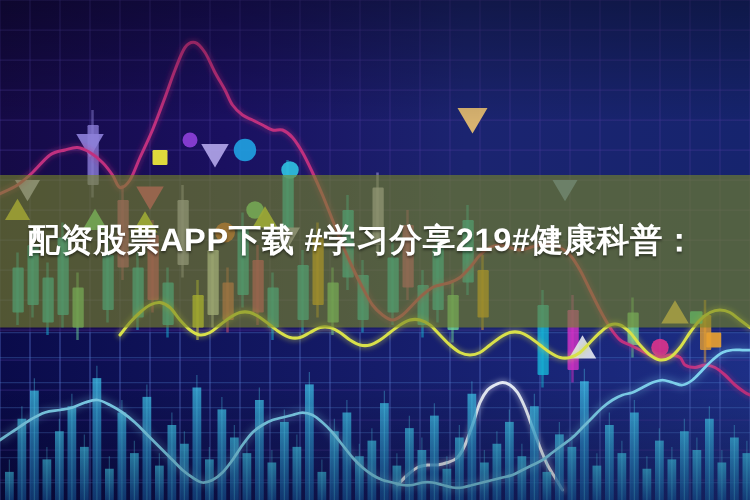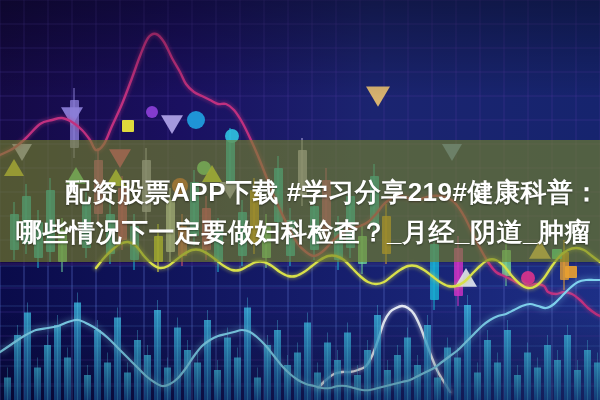--- a/index.html
+++ b/index.html
@@ -21,21 +21,21 @@
   
   #caption{
     position:absolute;left:0;width:600px;
     color:#ffffff;
     font-weight:bold;
     letter-spacing:0.5px;
     text-shadow:0 1px 2px rgba(0,0,0,.45);
     pointer-events:none;
   }
   #caption .line{white-space:nowrap;}
-  #caption .l1{padding-left:22px;text-align:right;}
+  #caption .l1{padding-left:22px;}
   #caption .l2{padding-left:16px;}
 </style>
 </head>
 <body>
 
 <div id="stage">
 
   <svg class="layer" id="art" viewBox="0 0 600 400" preserveAspectRatio="none">
       <defs>
         <linearGradient id="bgMain" x1="0%" y1="0%" x2="100%" y2="0%">
@@ -378,16 +378,15 @@
       </g>
       <path d="M 0 352 C 2 350.6666666666667, 8 346.6666666666667, 12 344 C 16 341.3333333333333, 20 338.3333333333333, 24 336 C 28 333.6666666666667, 32 331.3333333333333, 36 330 C 40 328.6666666666667, 44.333333333333336 328.6666666666667, 48 328 C 51.666666666666664 327.3333333333333, 54.666666666666664 327, 58 326 C 61.333333333333336 325, 64.66666666666667 323, 68 322 C 71.33333333333333 321, 74.66666666666667 319.6666666666667, 78 320 C 81.33333333333333 320.3333333333333, 84.66666666666667 322.3333333333333, 88 324 C 91.33333333333333 325.6666666666667, 94.66666666666667 327.6666666666667, 98 330 C 101.33333333333333 332.3333333333333, 104.66666666666667 335, 108 338 C 111.33333333333333 341, 114.66666666666667 344.6666666666667, 118 348 C 121.33333333333333 351.3333333333333, 124.66666666666667 354.6666666666667, 128 358 C 131.33333333333334 361.3333333333333, 135 365, 138 368 C 141 371, 143.33333333333334 373.6666666666667, 146 376 C 148.66666666666666 378.3333333333333, 151.33333333333334 380.3333333333333, 154 382 C 156.66666666666666 383.6666666666667, 159.33333333333334 385.6666666666667, 162 386 C 164.66666666666666 386.3333333333333, 167.33333333333334 385.3333333333333, 170 384 C 172.66666666666666 382.6666666666667, 175.33333333333334 380.6666666666667, 178 378 C 180.66666666666666 375.3333333333333, 183.33333333333334 371.6666666666667, 186 368 C 188.66666666666666 364.3333333333333, 191.33333333333334 359.6666666666667, 194 356 C 196.66666666666666 352.3333333333333, 199.33333333333334 348.6666666666667, 202 346 C 204.66666666666666 343.3333333333333, 207.33333333333334 341.6666666666667, 210 340 C 212.66666666666666 338.3333333333333, 215.33333333333334 337, 218 336 C 220.66666666666666 335, 223.33333333333334 334.6666666666667, 226 334 C 228.66666666666666 333.3333333333333, 231.33333333333334 332.6666666666667, 234 332 C 236.66666666666666 331.3333333333333, 239.33333333333334 330, 242 330 C 244.66666666666666 330, 247.33333333333334 330.6666666666667, 250 332 C 252.66666666666666 333.3333333333333, 255.33333333333334 335.6666666666667, 258 338 C 260.6666666666667 340.3333333333333, 263.3333333333333 343, 266 346 C 268.6666666666667 349, 271.3333333333333 352.6666666666667, 274 356 C 276.6666666666667 359.3333333333333, 279.3333333333333 363, 282 366 C 284.6666666666667 369, 287.3333333333333 371.6666666666667, 290 374 C 292.6666666666667 376.3333333333333, 295.3333333333333 378.3333333333333, 298 380 C 300.6666666666667 381.6666666666667, 303.3333333333333 383, 306 384 C 308.6666666666667 385, 311.3333333333333 385.3333333333333, 314 386 C 316.6666666666667 386.6666666666667, 319.3333333333333 387.6666666666667, 322 388 C 324.6666666666667 388.3333333333333, 327.3333333333333 388.3333333333333, 330 388 C 332.6666666666667 387.6666666666667, 335.3333333333333 386.3333333333333, 338 386 C 340.6666666666667 385.6666666666667, 343.3333333333333 385.6666666666667, 346 386 C 348.6666666666667 386.3333333333333, 351.3333333333333 387.3333333333333, 354 388 C 356.6666666666667 388.6666666666667, 359.3333333333333 389.6666666666667, 362 390 C 364.6666666666667 390.3333333333333, 367.3333333333333 390.3333333333333, 370 390 C 372.6666666666667 389.6666666666667, 375.3333333333333 388.6666666666667, 378 388 C 380.6666666666667 387.3333333333333, 383.3333333333333 386.6666666666667, 386 386 C 388.6666666666667 385.3333333333333, 391.3333333333333 384.6666666666667, 394 384 C 396.6666666666667 383.3333333333333, 399.3333333333333 382.6666666666667, 402 382 C 404.6666666666667 381.3333333333333, 407.3333333333333 381, 410 380 C 412.6666666666667 379, 415.3333333333333 377.3333333333333, 418 376 C 420.6666666666667 374.6666666666667, 423.3333333333333 373.3333333333333, 426 372 C 428.6666666666667 370.6666666666667, 431.3333333333333 369.6666666666667, 434 368 C 436.6666666666667 366.3333333333333, 439.3333333333333 364, 442 362 C 444.6666666666667 360, 447.3333333333333 358, 450 356 C 452.6666666666667 354, 455.3333333333333 352.3333333333333, 458 350 C 460.6666666666667 347.6666666666667, 463.3333333333333 344.6666666666667, 466 342 C 468.6666666666667 339.3333333333333, 471.3333333333333 336.6666666666667, 474 334 C 476.6666666666667 331.3333333333333, 479.3333333333333 328.3333333333333, 482 326 C 484.6666666666667 323.6666666666667, 487.3333333333333 321.6666666666667, 490 320 C 492.6666666666667 318.3333333333333, 495.3333333333333 317, 498 316 C 500.6666666666667 315, 503.3333333333333 315, 506 314 C 508.6666666666667 313, 511.3333333333333 311.3333333333333, 514 310 C 516.6666666666666 308.6666666666667, 519.3333333333334 307, 522 306 C 524.6666666666666 305, 527.3333333333334 304, 530 304 C 532.6666666666666 304, 535.3333333333334 305.3333333333333, 538 306 C 540.6666666666666 306.6666666666667, 543.3333333333334 308.3333333333333, 546 308 C 548.6666666666666 307.6666666666667, 551.3333333333334 306, 554 304 C 556.6666666666666 302, 559.3333333333334 298.6666666666667, 562 296 C 564.6666666666666 293.3333333333333, 567.3333333333334 290.3333333333333, 570 288 C 572.6666666666666 285.6666666666667, 575.3333333333334 283.3333333333333, 578 282 C 580.6666666666666 280.6666666666667, 583.3333333333334 280.3333333333333, 586 280 C 588.6666666666666 279.6666666666667, 591.6666666666666 280, 594 280 C 596.3333333333334 280, 599 280, 600 280" fill="none" stroke="#7fd2ee" stroke-width="7" stroke-opacity="0.22" filter="url(#softS)"></path>
       <path d="M 0 352 C 2 350.6666666666667, 8 346.6666666666667, 12 344 C 16 341.3333333333333, 20 338.3333333333333, 24 336 C 28 333.6666666666667, 32 331.3333333333333, 36 330 C 40 328.6666666666667, 44.333333333333336 328.6666666666667, 48 328 C 51.666666666666664 327.3333333333333, 54.666666666666664 327, 58 326 C 61.333333333333336 325, 64.66666666666667 323, 68 322 C 71.33333333333333 321, 74.66666666666667 319.6666666666667, 78 320 C 81.33333333333333 320.3333333333333, 84.66666666666667 322.3333333333333, 88 324 C 91.33333333333333 325.6666666666667, 94.66666666666667 327.6666666666667, 98 330 C 101.33333333333333 332.3333333333333, 104.66666666666667 335, 108 338 C 111.33333333333333 341, 114.66666666666667 344.6666666666667, 118 348 C 121.33333333333333 351.3333333333333, 124.66666666666667 354.6666666666667, 128 358 C 131.33333333333334 361.3333333333333, 135 365, 138 368 C 141 371, 143.33333333333334 373.6666666666667, 146 376 C 148.66666666666666 378.3333333333333, 151.33333333333334 380.3333333333333, 154 382 C 156.66666666666666 383.6666666666667, 159.33333333333334 385.6666666666667, 162 386 C 164.66666666666666 386.3333333333333, 167.33333333333334 385.3333333333333, 170 384 C 172.66666666666666 382.6666666666667, 175.33333333333334 380.6666666666667, 178 378 C 180.66666666666666 375.3333333333333, 183.33333333333334 371.6666666666667, 186 368 C 188.66666666666666 364.3333333333333, 191.33333333333334 359.6666666666667, 194 356 C 196.66666666666666 352.3333333333333, 199.33333333333334 348.6666666666667, 202 346 C 204.66666666666666 343.3333333333333, 207.33333333333334 341.6666666666667, 210 340 C 212.66666666666666 338.3333333333333, 215.33333333333334 337, 218 336 C 220.66666666666666 335, 223.33333333333334 334.6666666666667, 226 334 C 228.66666666666666 333.3333333333333, 231.33333333333334 332.6666666666667, 234 332 C 236.66666666666666 331.3333333333333, 239.33333333333334 330, 242 330 C 244.66666666666666 330, 247.33333333333334 330.6666666666667, 250 332 C 252.66666666666666 333.3333333333333, 255.33333333333334 335.6666666666667, 258 338 C 260.6666666666667 340.3333333333333, 263.3333333333333 343, 266 346 C 268.6666666666667 349, 271.3333333333333 352.6666666666667, 274 356 C 276.6666666666667 359.3333333333333, 279.3333333333333 363, 282 366 C 284.6666666666667 369, 287.3333333333333 371.6666666666667, 290 374 C 292.6666666666667 376.3333333333333, 295.3333333333333 378.3333333333333, 298 380 C 300.6666666666667 381.6666666666667, 303.3333333333333 383, 306 384 C 308.6666666666667 385, 311.3333333333333 385.3333333333333, 314 386 C 316.6666666666667 386.6666666666667, 319.3333333333333 387.6666666666667, 322 388 C 324.6666666666667 388.3333333333333, 327.3333333333333 388.3333333333333, 330 388 C 332.6666666666667 387.6666666666667, 335.3333333333333 386.3333333333333, 338 386 C 340.6666666666667 385.6666666666667, 343.3333333333333 385.6666666666667, 346 386 C 348.6666666666667 386.3333333333333, 351.3333333333333 387.3333333333333, 354 388 C 356.6666666666667 388.6666666666667, 359.3333333333333 389.6666666666667, 362 390 C 364.6666666666667 390.3333333333333, 367.3333333333333 390.3333333333333, 370 390 C 372.6666666666667 389.6666666666667, 375.3333333333333 388.6666666666667, 378 388 C 380.6666666666667 387.3333333333333, 383.3333333333333 386.6666666666667, 386 386 C 388.6666666666667 385.3333333333333, 391.3333333333333 384.6666666666667, 394 384 C 396.6666666666667 383.3333333333333, 399.3333333333333 382.6666666666667, 402 382 C 404.6666666666667 381.3333333333333, 407.3333333333333 381, 410 380 C 412.6666666666667 379, 415.3333333333333 377.3333333333333, 418 376 C 420.6666666666667 374.6666666666667, 423.3333333333333 373.3333333333333, 426 372 C 428.6666666666667 370.6666666666667, 431.3333333333333 369.6666666666667, 434 368 C 436.6666666666667 366.3333333333333, 439.3333333333333 364, 442 362 C 444.6666666666667 360, 447.3333333333333 358, 450 356 C 452.6666666666667 354, 455.3333333333333 352.3333333333333, 458 350 C 460.6666666666667 347.6666666666667, 463.3333333333333 344.6666666666667, 466 342 C 468.6666666666667 339.3333333333333, 471.3333333333333 336.6666666666667, 474 334 C 476.6666666666667 331.3333333333333, 479.3333333333333 328.3333333333333, 482 326 C 484.6666666666667 323.6666666666667, 487.3333333333333 321.6666666666667, 490 320 C 492.6666666666667 318.3333333333333, 495.3333333333333 317, 498 316 C 500.6666666666667 315, 503.3333333333333 315, 506 314 C 508.6666666666667 313, 511.3333333333333 311.3333333333333, 514 310 C 516.6666666666666 308.6666666666667, 519.3333333333334 307, 522 306 C 524.6666666666666 305, 527.3333333333334 304, 530 304 C 532.6666666666666 304, 535.3333333333334 305.3333333333333, 538 306 C 540.6666666666666 306.6666666666667, 543.3333333333334 308.3333333333333, 546 308 C 548.6666666666666 307.6666666666667, 551.3333333333334 306, 554 304 C 556.6666666666666 302, 559.3333333333334 298.6666666666667, 562 296 C 564.6666666666666 293.3333333333333, 567.3333333333334 290.3333333333333, 570 288 C 572.6666666666666 285.6666666666667, 575.3333333333334 283.3333333333333, 578 282 C 580.6666666666666 280.6666666666667, 583.3333333333334 280.3333333333333, 586 280 C 588.6666666666666 279.6666666666667, 591.6666666666666 280, 594 280 C 596.3333333333334 280, 599 280, 600 280" fill="none" stroke="#7fd2ee" stroke-width="2.2" stroke-linecap="round" stroke-linejoin="round"></path>
       <rect x="0" y="0" width="600" height="400" fill="url(#haze)"></rect>
     </svg>
 
   <div id="band" style="top: 140px; height: 122px; background: rgba(120, 134, 40, 0.62);"></div>
 
   <div id="caption" style="top: 172px; color: rgb(255, 255, 255); font-size: 26px; line-height: 40px;">
     <div class="line l1">配资股票APP下载 #学习分享219#健康科普：</div>
-    <div class="line l2">哪些情况下一定要做妇科检查？_月经_阴道_肿瘤</div>
   </div>
 
 </div>
 
 </body></html>

